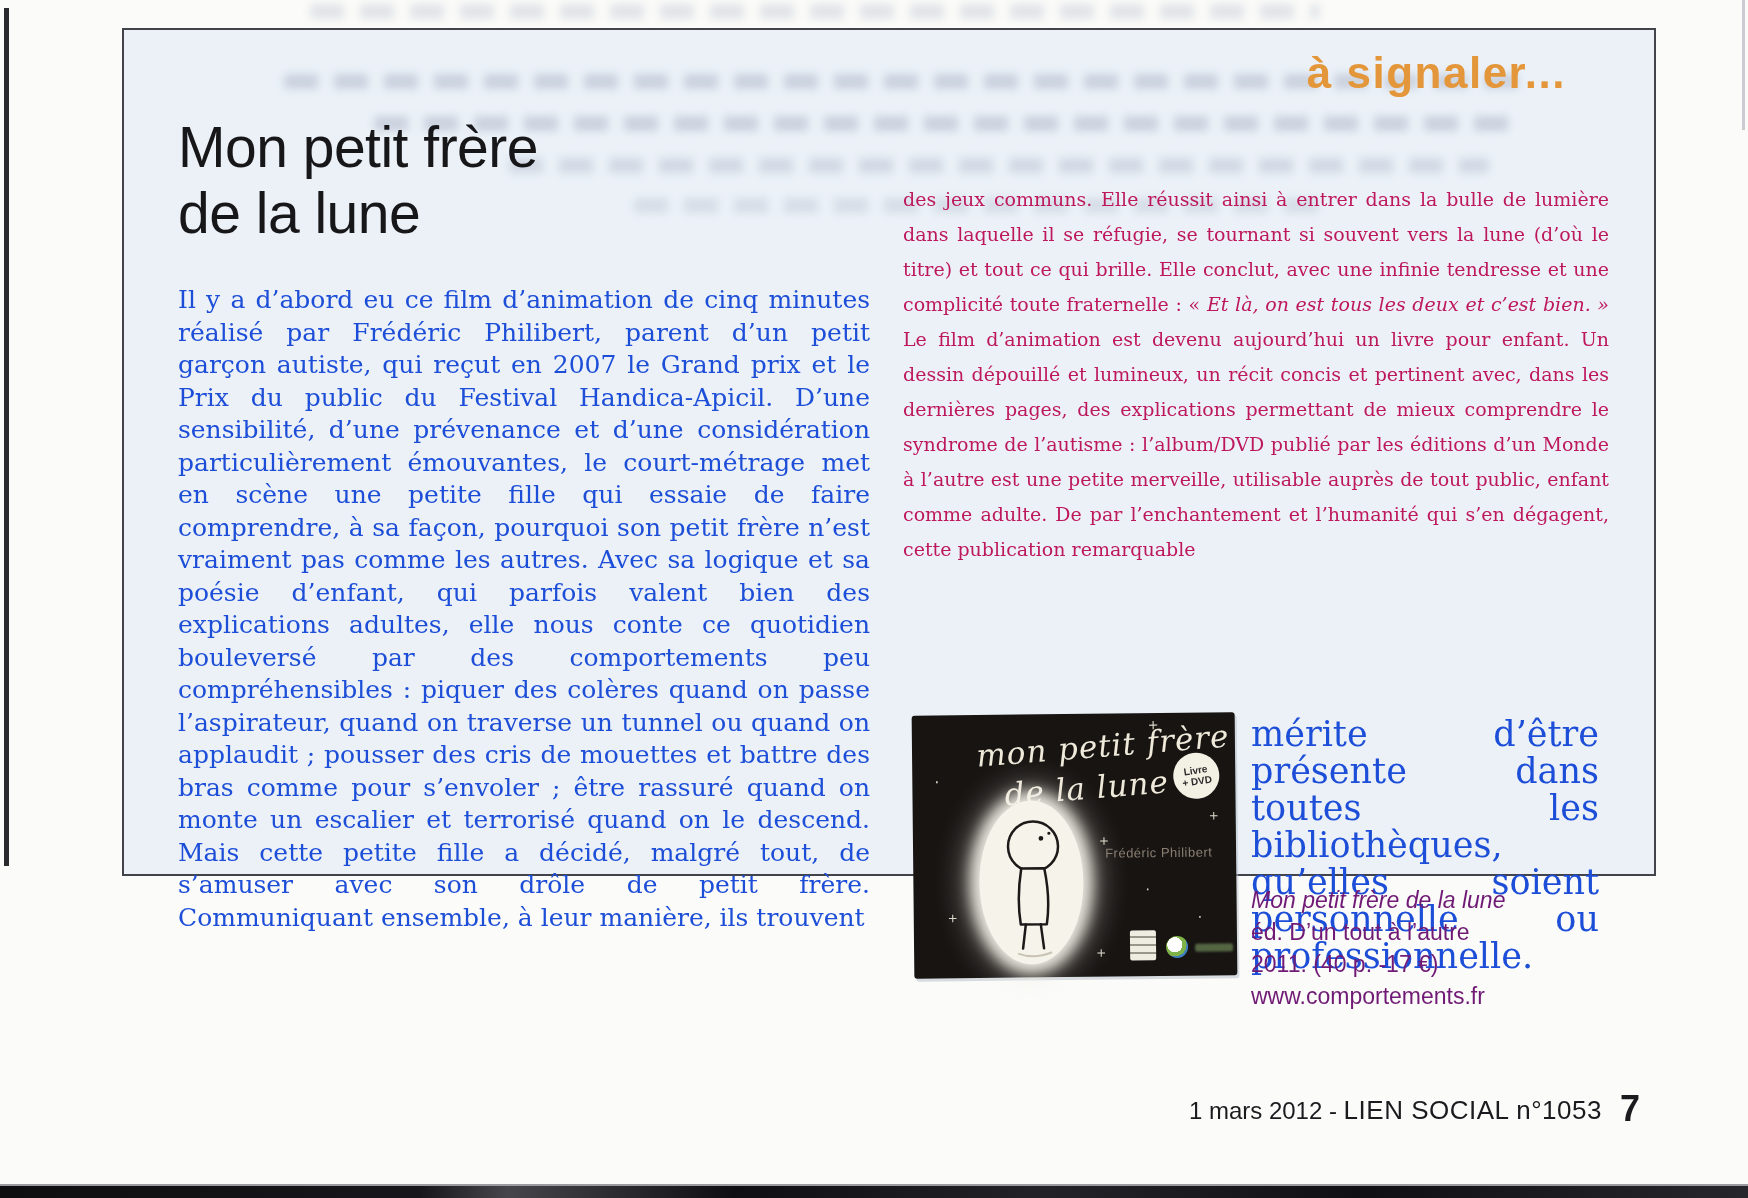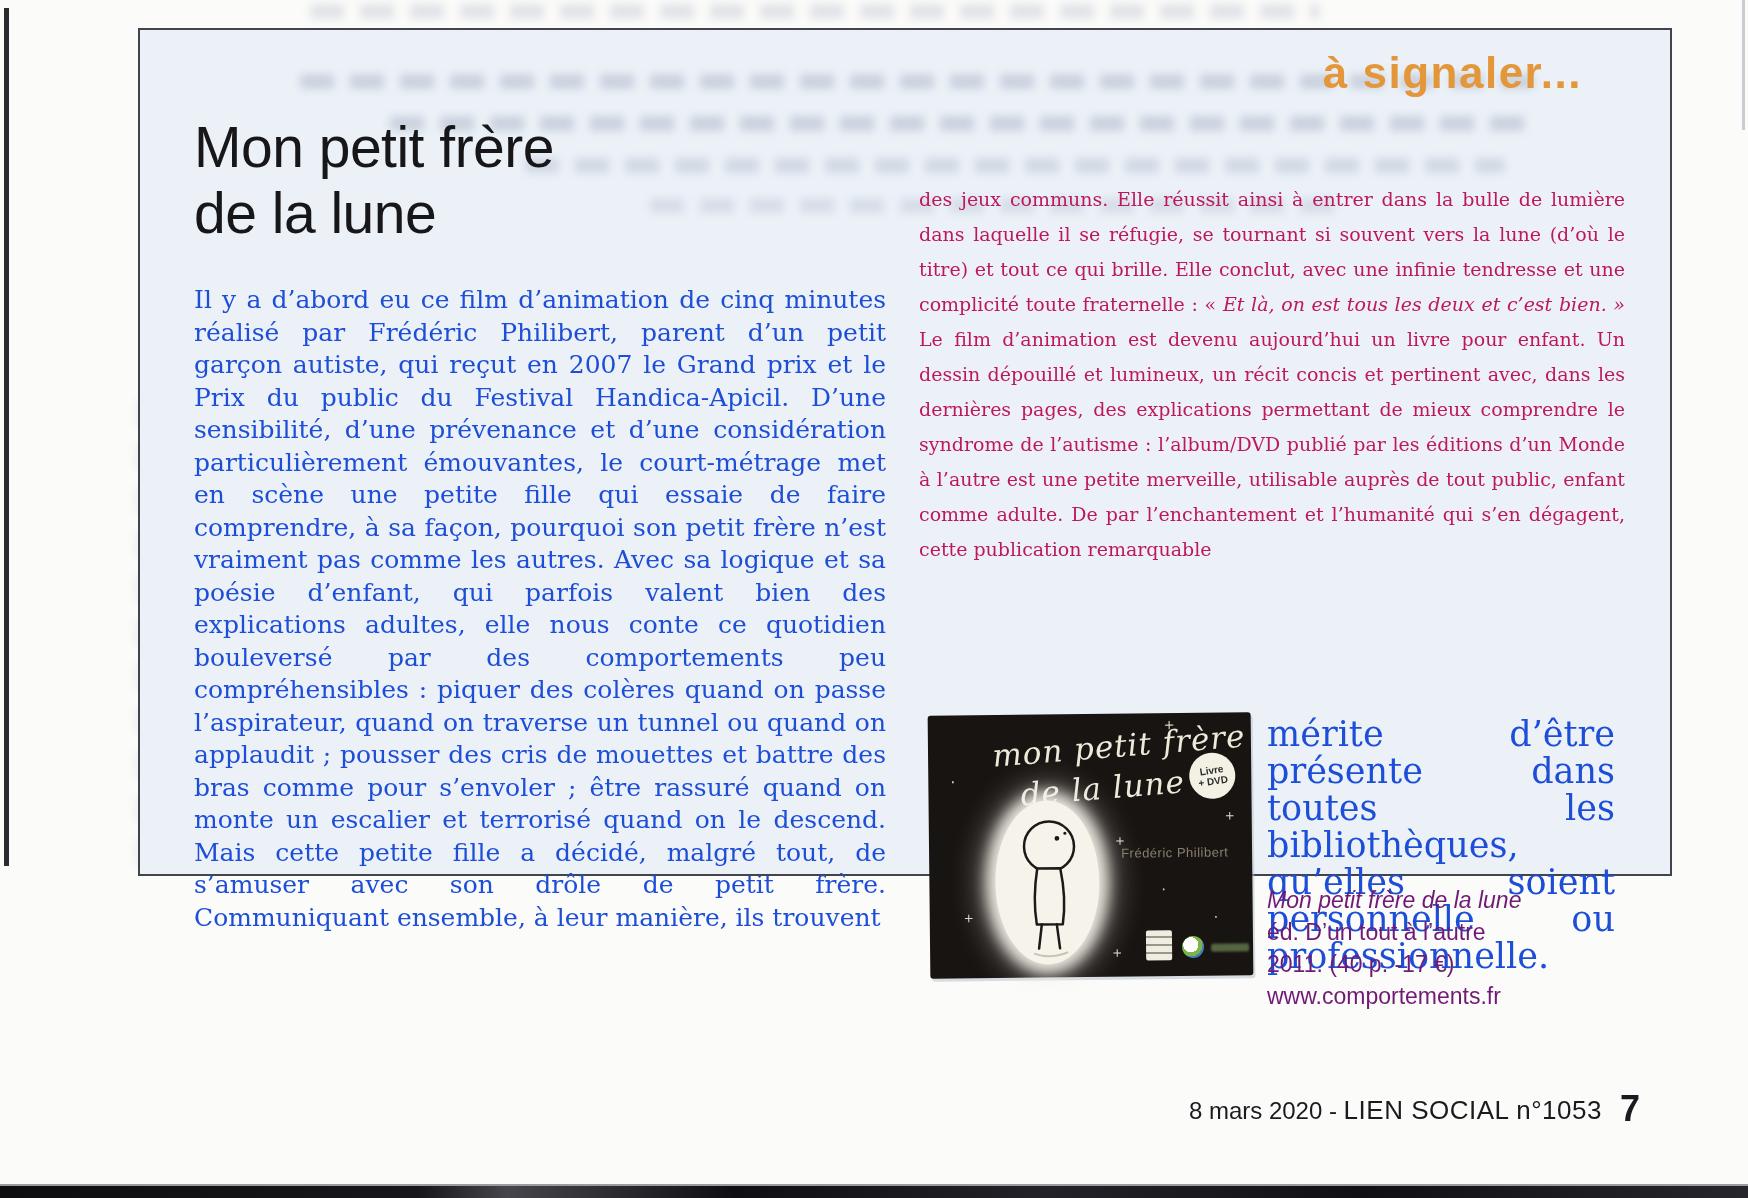--- a/index.html
+++ b/index.html
@@ -20,21 +20,21 @@
     position:absolute; height:15px; filter:blur(4px); opacity:.26; border-radius:4px;
     background:repeating-linear-gradient(90deg,#6e7b9b 0 34px, transparent 34px 50px);
   }
   .bleed-v {
     position:absolute; width:16px; filter:blur(5px); opacity:.10; border-radius:6px;
     background:repeating-linear-gradient(180deg,#5d6a8c 0 26px, transparent 26px 44px);
   }
 
   
   .article-box {
-    position:absolute; left:138px; top:28px; width:1534px; height:848px;
+    position:absolute; left:122px; top:28px; width:1534px; height:848px;
     background:#ebf1f7; border:2px solid #43434b; box-sizing:border-box;
   }
   .section-label {
     position:absolute; top:18px; right:88px;
     font-family:"Liberation Sans", sans-serif; font-weight:bold;
     font-size:44px; letter-spacing:1.5px; color:#e4973a;
   }
   .title {
     position:absolute; left:54px; top:84px;
     font-family:"Liberation Sans", sans-serif;
@@ -185,17 +185,17 @@
     <div class="reference">
       <div class="ref-title">Mon petit frère de la lune</div>
       <div>éd. D’un tout à l’autre</div>
       <div>2011. (40 p. -17 €)</div>
       <div>www.comportements.fr</div>
     </div>
 
   </div>
 
   <div class="footer">
-    <span class="date">8 mars 2020 - </span><span class="journal">LIEN SOCIAL n°1053</span><span class="pageno">7</span>
+    <span class="date">1 mars 2012 - </span><span class="journal">LIEN SOCIAL n°1053</span><span class="pageno">7</span>
   </div>
 
   <div class="scan-bottom-strip"></div>
 </div>
 
 </body></html>

